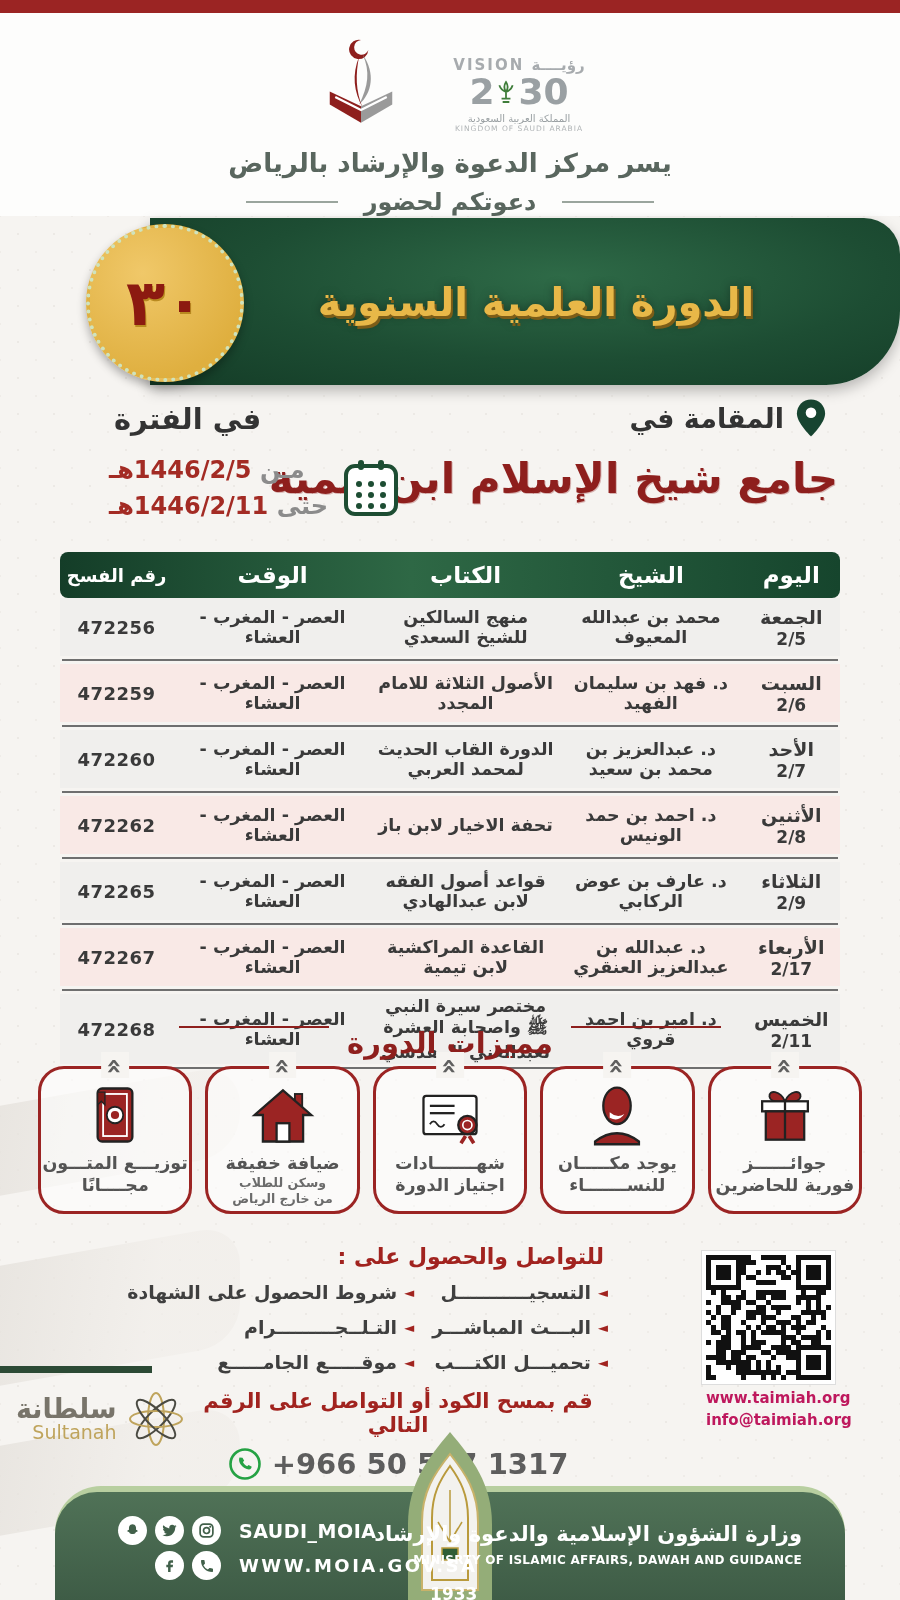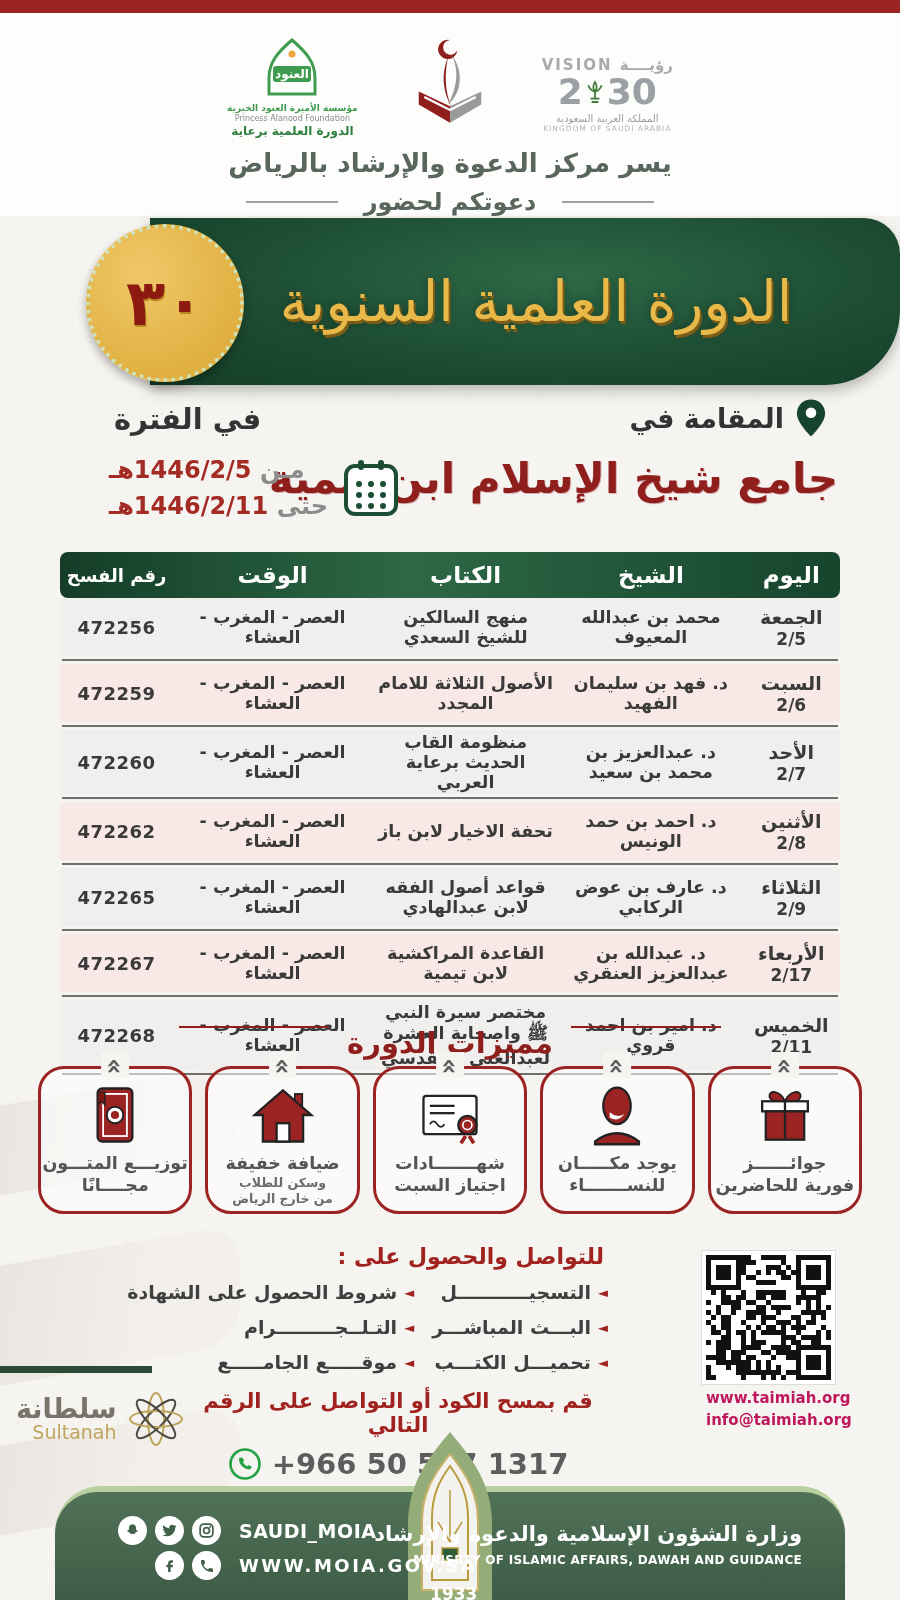--- a/index.html
+++ b/index.html
@@ -41,21 +41,21 @@
   .invite-l1 { font-size:26px; font-weight:bold; color:#59665e; }
   .invite-l2 { display:flex; align-items:center; justify-content:center; gap:26px; margin-top:10px; }
   .invite-l2 .rule { width:92px; height:2px; background:#9aa59d; }
   .invite-l2 .txt { font-size:24px; font-weight:bold; color:#59665e; }
 
   
   .banner { position:absolute; top:218px; right:0; left:150px; height:167px;
       background:radial-gradient(ellipse at 55% 35%, #2e6a47 0%, #1d4d33 55%, #143c27 100%);
       border-radius:0 36px 74px 0; box-shadow:0 6px 14px rgba(0,0,0,.25);
       display:flex; align-items:center; justify-content:center; }
-  .banner-title { font-size:56px; font-weight:normal; color:#e8b848; white-space:nowrap;
+  .banner-title { font-size:40px; font-weight:bold; color:#e8b848; white-space:nowrap;
       text-shadow:2px 3px 0 #7c5d18, 0 0 10px rgba(0,0,0,.35); letter-spacing:1px;margin-left:22px; }
   .badge { position:absolute; top:224px; left:86px; width:150px; height:150px; border-radius:50%;
       background:radial-gradient(circle at 35% 30%, #f0c869, #dfaf3f 75%);
       border:4px dotted #cfe3bd; box-shadow:0 5px 10px rgba(0,0,0,.3);
       display:flex; align-items:center; justify-content:center; }
   .badge span { font-size:64px; font-weight:bold; color:#8c1a10; text-shadow:1px 2px 0 #b98a20; }
 
   
   .location { position:absolute; top:398px; right:62px; width:480px; text-align:center; }
   .loc-head { display:flex; align-items:center; justify-content:flex-start; gap:12px;
@@ -153,33 +153,20 @@
 <body>
 
 <div class="page">
   <div class="top-white"></div>
   <div class="top-bar"></div>
   <div class="bookstack bs1"></div>
   <div class="bookstack bs2"></div>
   <div class="bookstack bs3"></div>
 
   <div class="logos">
-    <div class="logo">
-      <svg width="56" height="58" viewBox="0 0 56 58">
-        <path d="M28 2 C14 14 5 24 5 40 L5 56 L51 56 L51 40 C51 24 42 14 28 2 Z" fill="none" stroke="#3f9b4f" stroke-width="3"></path>
-        <circle cx="28" cy="16" r="3.5" fill="#f0a23c"></circle>
-        <rect x="9" y="28" width="38" height="16" rx="3" fill="#3f9b4f"></rect>
-        <text x="28" y="40" text-anchor="middle" font-size="12" font-weight="bold" fill="#fff">العنود</text>
-      </svg>
-      <div class="alanood-lines">
-        <div class="alanood-l1">مؤسسة الأميرة العنود الخيرية</div>
-        <div class="alanood-l2">Princess Alanood Foundation</div>
-        <div class="alanood-l3">الدورة العلمية برعاية</div>
-      </div>
-    </div>
 
     <div class="logo">
       <svg width="92" height="96" viewBox="0 0 100 104">
         <path d="M50 2 a8 8 0 1 0 8 11 a10.5 10.5 0 1 1 -8 -11" fill="#8e1f1d"></path>
         <path d="M52 18 C60 36 58 52 48 72 C62 60 66 38 52 18 Z" fill="#9a9a9a"></path>
         <path d="M48 20 C40 40 42 58 52 76 C44 58 44 38 48 20 Z" fill="#8e1f1d"></path>
         <path d="M16 58 L50 74 L50 92 L16 72 Z" fill="#8e1f1d"></path>
         <path d="M84 58 L50 74 L50 92 L84 72 Z" fill="#9a9a9a"></path>
         <path d="M22 64 L50 78 L78 64" fill="none" stroke="#fff" stroke-width="2.5"></path>
       </svg>
@@ -288,21 +275,21 @@
           <div class="cell col-time">العصر - المغرب - العشاء</div>
           <div class="cell col-permit">472259</div>
         </div>
         <div class="divider"></div>
         <div class="trow">
           <div class="cell col-day">
             <div class="dayname">الأحد</div>
             <div class="daydate">2/7</div>
           </div>
           <div class="cell col-sheikh">د. عبدالعزيز بن محمد بن سعيد</div>
-          <div class="cell col-book">منظومة القاب الحديث برعاية العربي</div>
+          <div class="cell col-book">الدورة القاب الحديث لمحمد العربي</div>
           <div class="cell col-time">العصر - المغرب - العشاء</div>
           <div class="cell col-permit">472260</div>
         </div>
         <div class="divider"></div>
         <div class="trow alt">
           <div class="cell col-day">
             <div class="dayname">الأثنين</div>
             <div class="daydate">2/8</div>
           </div>
           <div class="cell col-sheikh">د. احمد بن حمد الونيس</div>
@@ -385,21 +372,21 @@
       <svg width="64" height="64" viewBox="0 0 70 70">
         <rect x="6" y="14" width="58" height="42" rx="3" fill="#fff" stroke="#222" stroke-width="2.5"></rect>
         <line x1="13" y1="25" x2="40" y2="25" stroke="#222" stroke-width="2.5"></line>
         <line x1="13" y1="33" x2="40" y2="33" stroke="#222" stroke-width="2.5"></line>
         <path d="M13 45 q4 -6 8 0 q4 6 8 0" fill="none" stroke="#222" stroke-width="2"></path>
         <path d="M52 58 l-5 8 M56 58 l5 8" stroke="#9b2423" stroke-width="4"></path>
         <circle cx="54" cy="46" r="10" fill="#9b2423" stroke="#222" stroke-width="2.5"></circle>
         <circle cx="54" cy="46" r="5" fill="none" stroke="#fff" stroke-width="1.8"></circle>
       </svg>
       <div class="card-label">
-        <span>شهـــــــادات</span><br><span>اجتياز السبت</span>
+        <span>شهـــــــادات</span><br><span>اجتياز الدورة</span>
       </div>
     </div>
 
     <div class="card">
       <span class="notch"><span class="chev">»</span></span>
       <svg width="64" height="64" viewBox="0 0 70 70">
         <rect x="48" y="12" width="8" height="14" fill="#9b2423" stroke="#222" stroke-width="2"></rect>
         <path d="M35 8 L66 35 H57 V64 H13 V35 H4 Z" fill="#9b2423" stroke="#222" stroke-width="2.5"></path>
         <rect x="28" y="44" width="14" height="20" fill="#fff" stroke="#222" stroke-width="2.5"></rect>
       </svg>

